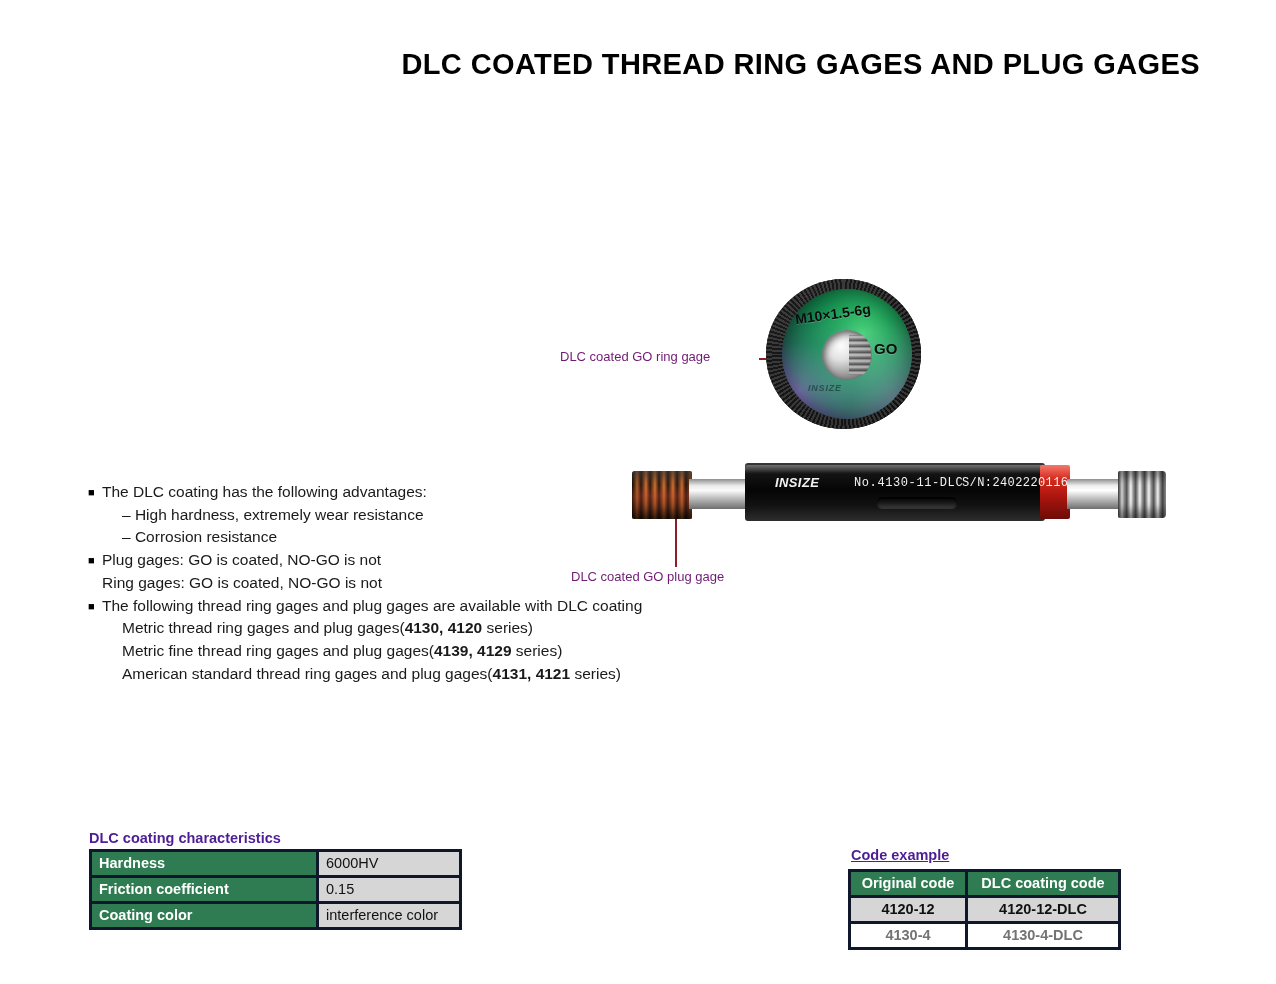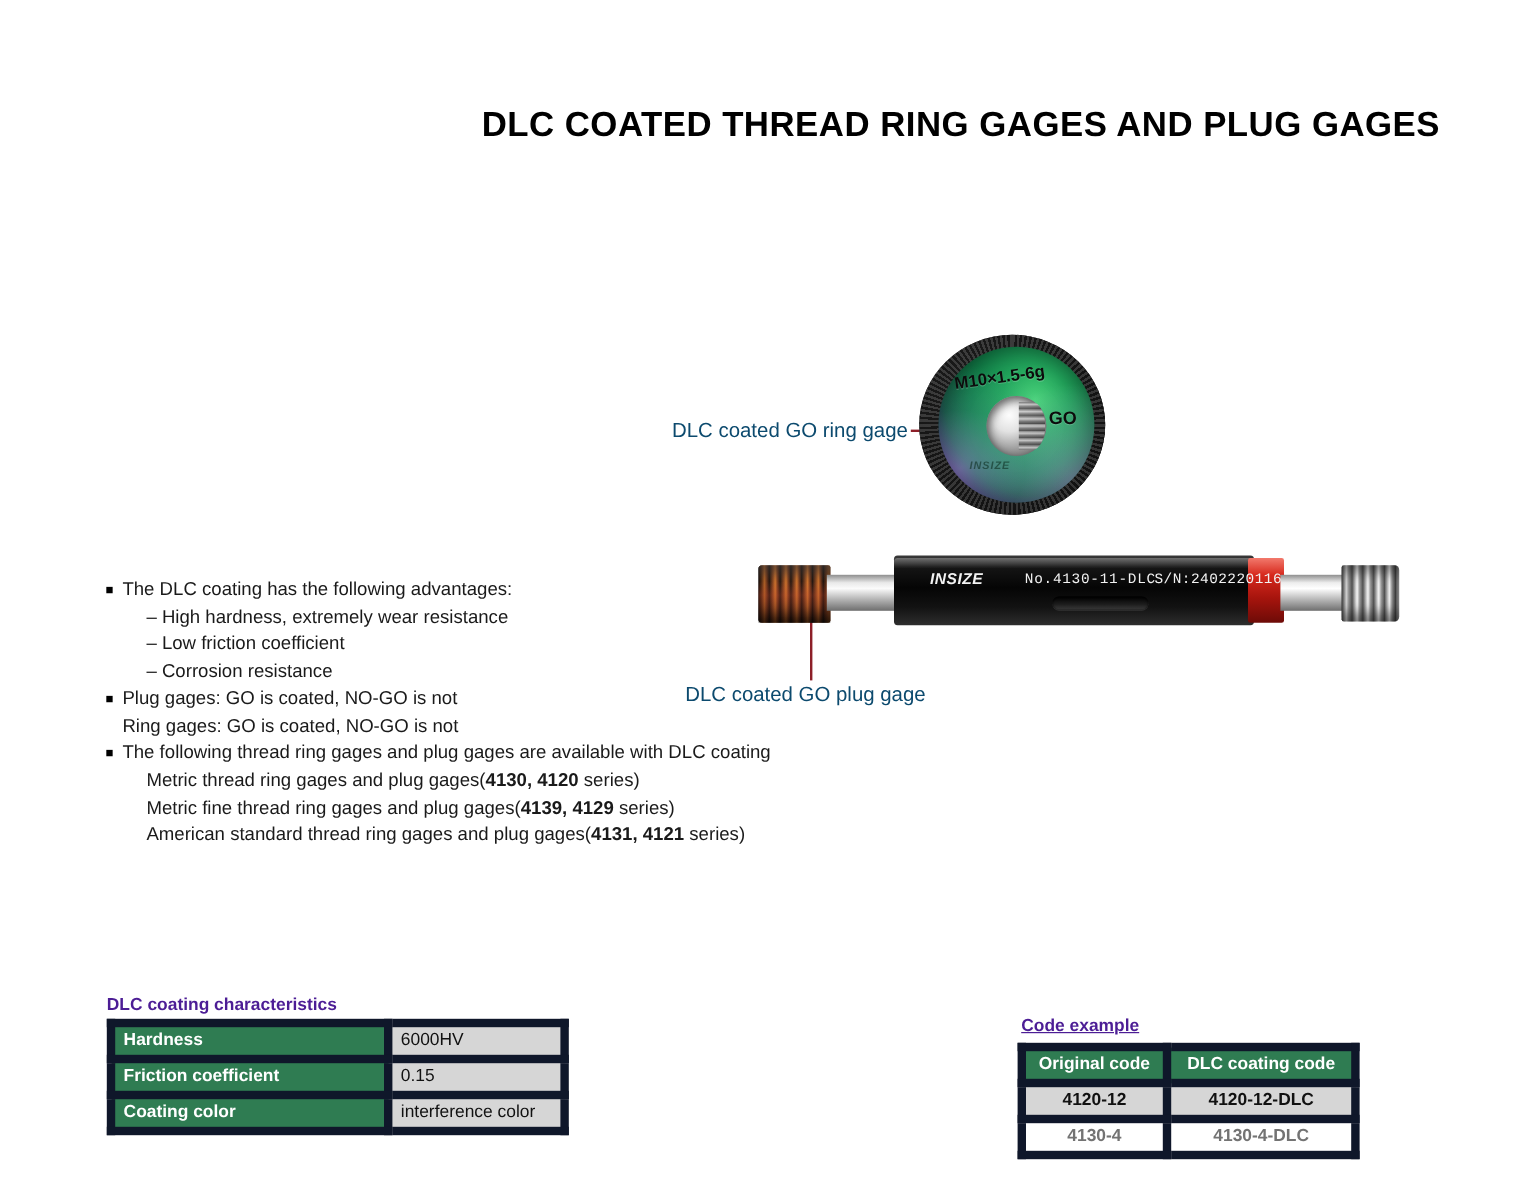--- a/index.html
+++ b/index.html
@@ -20,21 +20,20 @@
   .page-title {
     position: absolute;
     left: 0;
     top: 48px;
     width: 1200px;
     text-align: right;
     font-size: 29px;
     font-weight: bold;
     letter-spacing: 0.4px;
     color: #000;
-    margin-top: 40px;
   }
 
   
   .features {
     position: absolute;
     left: 88px;
     top: 481px;
     width: 620px;
     font-size: 15.5px;
     line-height: 22.7px;
@@ -52,22 +51,22 @@
     color: #000;
   }
   .feat-text { flex: 1 1 auto; }
   .feat-indent { padding-left: 20px; }
   .feat-indent2 { padding-left: 20px; }
   .feat-text b { font-weight: bold; }
 
   
   .callout {
     position: absolute;
-    font-size: 17px;
-    color: #0c4a6e;
+    font-size: 13px;
+    color: #701a75;
     white-space: nowrap;
   }
   #callout-ring { left: 560px; top: 349px; }
   #callout-plug { left: 571px; top: 569px; }
   .leader {
     position: absolute;
     background: #8d1f28;
   }
   #leader-ring { left: 759px; top: 358px; width: 46px; height: 1.5px; }
   #leader-plug { left: 675px; top: 512px; width: 1.6px; height: 55px; }
@@ -244,21 +243,21 @@
     font-size: 14.5px;
     font-weight: bold;
     color: #4c1d95;
   }
   table.sheet {
     position: absolute;
     border-collapse: collapse;
     font-size: 14.5px;
   }
   table.sheet td {
-    border: 7px solid #0f172a;
+    border: 3px solid #0f172a;
     padding: 2px 7px;
     height: 19px;
     line-height: 19px;
     white-space: nowrap;
   }
   .th-green {
     background: #2f7c52;
     color: #ffffff;
     font-weight: bold;
   }
@@ -290,24 +289,20 @@
   <div class="feat-row">
     <span class="bullet-sq">■</span>
     <span class="feat-text">The DLC coating has the following advantages:</span>
   </div>
 
   <div class="feat-row">
     <span class="bullet-sq"></span>
     <span class="feat-text feat-indent">– High hardness, extremely wear resistance</span>
   </div>
 
-  <div class="feat-row">
-    <span class="bullet-sq"></span>
-    <span class="feat-text feat-indent">– Low friction coefficient</span>
-  </div>
 
   <div class="feat-row">
     <span class="bullet-sq"></span>
     <span class="feat-text feat-indent">– Corrosion resistance</span>
   </div>
 
   <div class="feat-row">
     <span class="bullet-sq">■</span>
     <span class="feat-text">Plug gages: GO is coated, NO-GO is not</span>
   </div>

